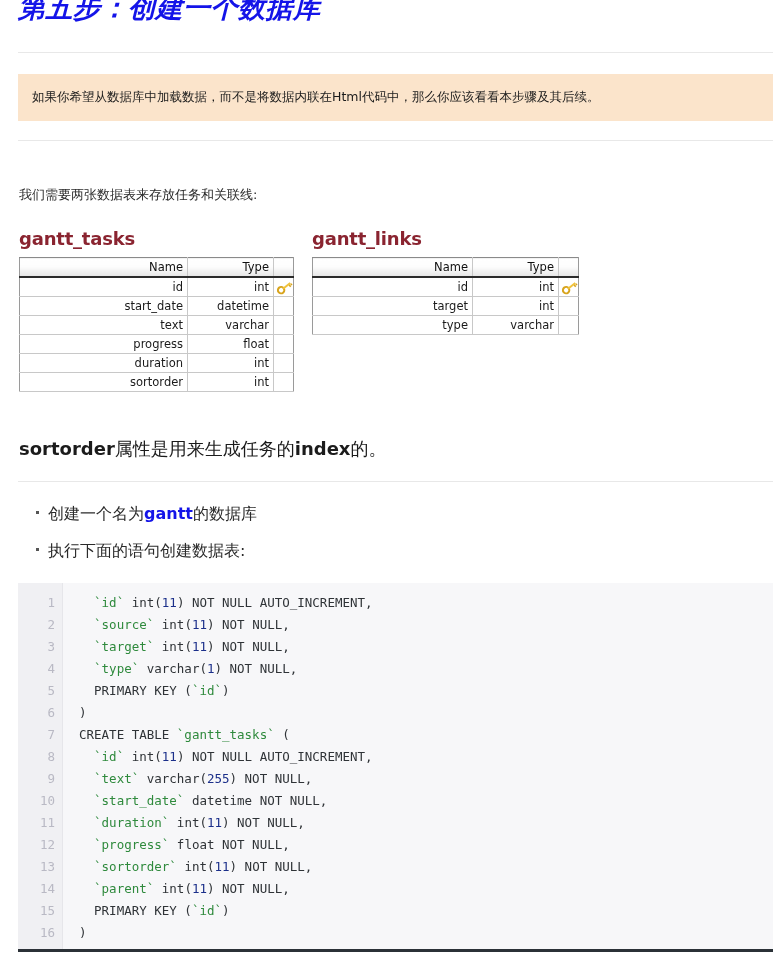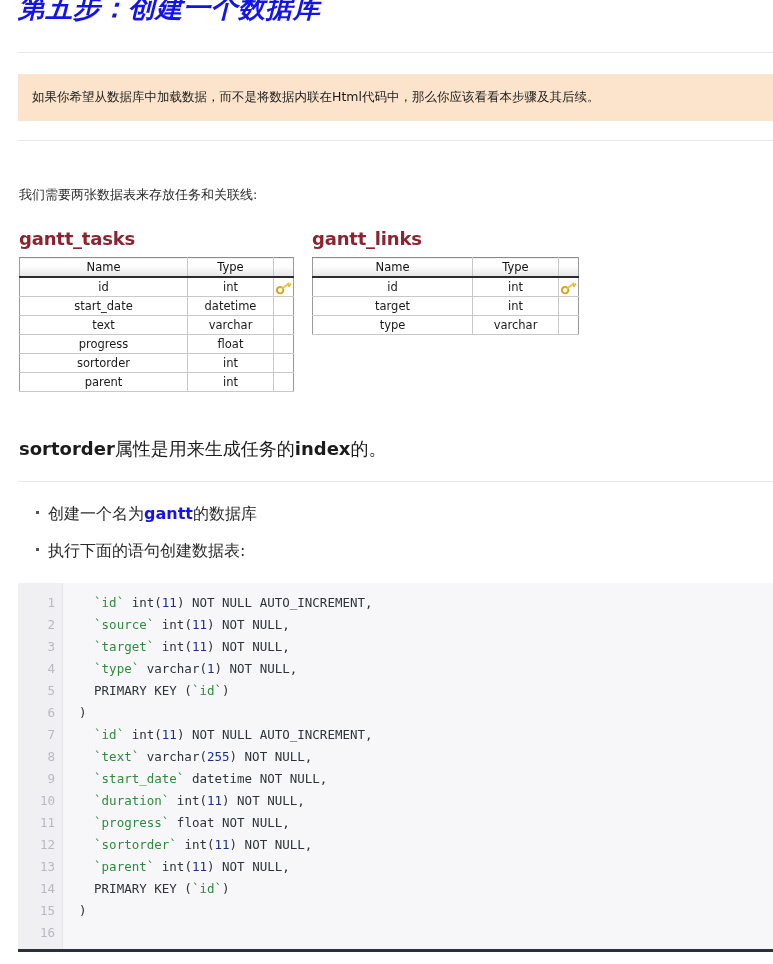--- a/index.html
+++ b/index.html
@@ -95,21 +95,21 @@
     background: #ffffff;
     border-left: 1px solid #9a9a9a;
     border-right: 1px solid #9a9a9a;
     border-top: 1px solid #8a8a8a;
   }
   table.schema th, table.schema td {
     border-right: 1px solid #c8c8c8;
     border-bottom: 1px solid #c8c8c8;
     padding: 2px 4px;
     height: 18px;
-    text-align: center;
+    text-align: right;
     font-weight: normal;
     vertical-align: middle;
   }
   table.schema th {
     background: linear-gradient(to bottom, #ffffff 0%, #fdfdfd 45%, #e6e6e6 100%);
     border-bottom: 2px solid #2b2b2b;
     color: #101010;
     height: 17px;
   }
   table.schema th:last-child, table.schema td:last-child { border-right: none; }
@@ -260,26 +260,26 @@
           <td class="col-name">text</td>
           <td class="col-type">varchar</td>
           <td class="col-key key-cell"></td>
         </tr>
         <tr>
           <td class="col-name">progress</td>
           <td class="col-type">float</td>
           <td class="col-key key-cell"></td>
         </tr>
         <tr>
+          <td class="col-name">duration</td>
+          <td class="col-type">int</td>
+          <td class="col-key key-cell"></td>
+        </tr>
+        <tr>
           <td class="col-name">sortorder</td>
-          <td class="col-type">int</td>
-          <td class="col-key key-cell"></td>
-        </tr>
-        <tr>
-          <td class="col-name">parent</td>
           <td class="col-type">int</td>
           <td class="col-key key-cell"></td>
         </tr>
       </tbody>
   </table>
 </div>
 
 <div class="schema-block links">
   <div class="schema-title">gantt_links</div>
   <table class="schema links">
@@ -349,20 +349,21 @@
       <div>16</div>
       <div>17</div>
     </div>
   <div class="code-area">
       <div class="cl">  <span class="tok-id">`id`</span> int(<span class="tok-num">11</span>) NOT NULL AUTO_INCREMENT,</div>
       <div class="cl">  <span class="tok-id">`source`</span> int(<span class="tok-num">11</span>) NOT NULL,</div>
       <div class="cl">  <span class="tok-id">`target`</span> int(<span class="tok-num">11</span>) NOT NULL,</div>
       <div class="cl">  <span class="tok-id">`type`</span> varchar(<span class="tok-num">1</span>) NOT NULL,</div>
       <div class="cl">  PRIMARY KEY (<span class="tok-id">`id`</span>)</div>
       <div class="cl">)</div>
+      <div class="cl">CREATE TABLE <span class="tok-id">`gantt_tasks`</span> (</div>
       <div class="cl">  <span class="tok-id">`id`</span> int(<span class="tok-num">11</span>) NOT NULL AUTO_INCREMENT,</div>
       <div class="cl">  <span class="tok-id">`text`</span> varchar(<span class="tok-num">255</span>) NOT NULL,</div>
       <div class="cl">  <span class="tok-id">`start_date`</span> datetime NOT NULL,</div>
       <div class="cl">  <span class="tok-id">`duration`</span> int(<span class="tok-num">11</span>) NOT NULL,</div>
       <div class="cl">  <span class="tok-id">`progress`</span> float NOT NULL,</div>
       <div class="cl">  <span class="tok-id">`sortorder`</span> int(<span class="tok-num">11</span>) NOT NULL,</div>
       <div class="cl">  <span class="tok-id">`parent`</span> int(<span class="tok-num">11</span>) NOT NULL,</div>
       <div class="cl">  PRIMARY KEY (<span class="tok-id">`id`</span>)</div>
       <div class="cl">)</div>
     </div>

